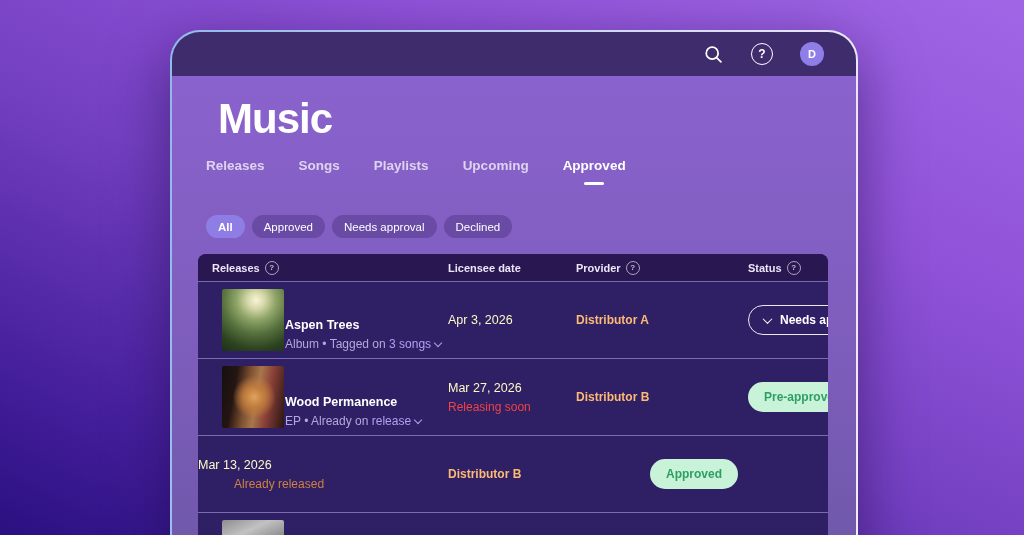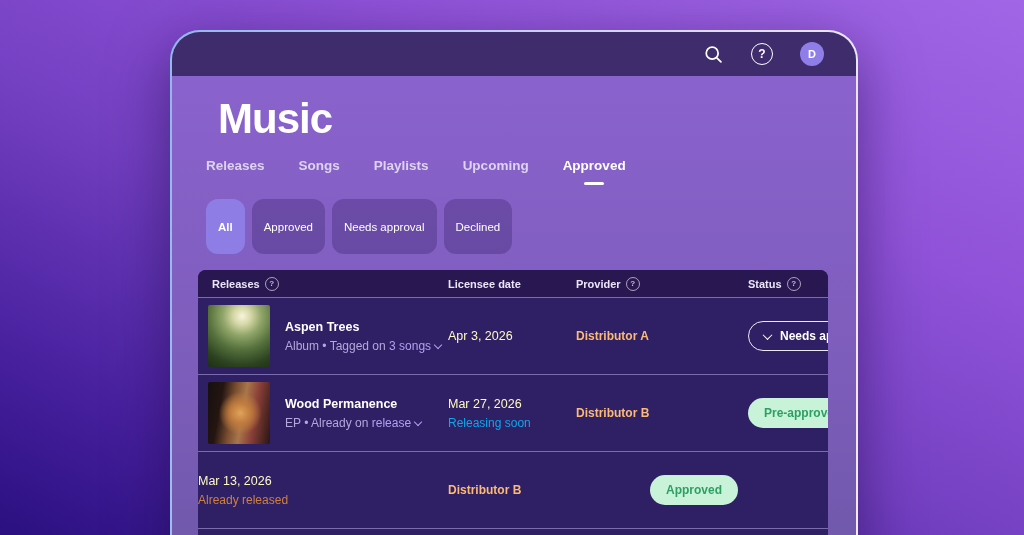--- a/index.html
+++ b/index.html
@@ -51,22 +51,22 @@
     padding-bottom:12px;position:relative;cursor:pointer;white-space:nowrap;
   }
   .tab.active{color:#fff;}
   .tab.active::after{
     content:"";position:absolute;left:50%;transform:translateX(-50%);
     bottom:0;width:20px;height:3px;border-radius:2px;background:#fff;
   }
   
   .chips{display:flex;gap:7px;margin:14px 0 0 8px;}
   .chip{
-    height:23px;padding:16px 12px;border-radius:12px;display:flex;align-items:center;
-    color:#fff;font-size:11.5px;background:rgba(40,22,85,.28);cursor:pointer;white-space:nowrap;
+    height:23px;padding:0 12px;border-radius:12px;display:flex;align-items:center;
+    color:#fff;font-size:11.5px;background:rgba(40,22,85,.28);cursor:pointer;white-space:nowrap;margin-top:16px;
   }
   .chip.selected{background:#8e7de4;font-weight:bold;}
   
   .table{
     margin-top:16px;width:630px;border-radius:8px 8px 0 0;overflow:hidden;
     background:#2f2065;
   }
   .thead{
     height:27px;background:#281751;display:grid;
     grid-template-columns:250px 128px 172px 1fr;align-items:center;
@@ -75,21 +75,21 @@
   .th:first-child{padding-left:14px;}
   .qicon{
     width:12px;height:12px;border:1px solid rgba(255,255,255,.6);border-radius:50%;
     color:rgba(255,255,255,.7);font-size:8px;font-weight:bold;
     display:flex;align-items:center;justify-content:center;cursor:pointer;
   }
   .row{
     height:76px;display:grid;grid-template-columns:250px 128px 172px 1fr;
     align-items:center;border-top:1px solid rgba(198,182,240,.5);cursor:pointer;
   }
-  .cell-release{display:flex;align-items:center;gap:15px;padding-left:10px;}
+  .cell-release{display:flex;align-items:flex-end;gap:1px;padding-left:24px;}
   .art{width:62px;height:62px;border-radius:2px;flex:0 0 62px;}
   .art[data-art="aspen-trees"]{
     background:radial-gradient(circle at 55% 18%,#f8f4da 0%,#d6d8a8 14%,#8fa468 32%,#55703c 55%,#2c4220 80%,#1d2f15 100%);
   }
   .art[data-art="wood-permanence"]{
     background:radial-gradient(circle at 52% 50%,#e0a35c 0%,#c07c3e 22%,rgba(140,80,40,0) 48%),
       linear-gradient(100deg,#15100f 0%,#241512 22%,#7a4e30 40%,#a8764a 55%,#8a4038 72%,#512722 88%,#2a1512 100%);
   }
   .art[data-art="genesis"]{
     background:radial-gradient(ellipse 9px 13px at 44% 50%,#ffffff 0%,#f0e8e8 55%,rgba(240,220,220,0) 75%),
@@ -102,22 +102,22 @@
   .r-title{color:#fff;font-size:12.5px;font-weight:bold;margin-bottom:5px;}
   .r-sub{color:#b5a7dc;font-size:12px;white-space:nowrap;}
   .r-link{color:#b2a0f2;cursor:pointer;}
   .chev{
     display:inline-block;width:5px;height:5px;
     border-right:1.5px solid currentColor;border-bottom:1.5px solid currentColor;
     transform:rotate(45deg);margin-left:4px;vertical-align:2px;color:#b2a0f2;
   }
   .cell-date .d-main{color:#fef9c3;font-size:12.5px;}
   .d-note{font-size:12px;margin-top:5px;}
-  .d-note.soon{color:#0ea5e9;}
-  .d-note.released{color:#cf8040;}
+  .d-note.soon{color:#ef4444;}
+  .d-note.released{color:#cf8040;margin-left:36px;}
   .d-note:empty{display:none;}
   .cell-provider{color:#fdba74;font-size:12px;font-weight:600;}
   .cell-status{display:flex;justify-content:flex-end;padding-right:10px;}
   .pill{
     border-radius:999px;font-size:12px;font-weight:bold;
     display:flex;align-items:center;white-space:nowrap;
   }
   .pill.outline{
     border:1px solid rgba(255,255,255,.9);color:#fff;padding:7px 15px;gap:9px;cursor:pointer;
   }

